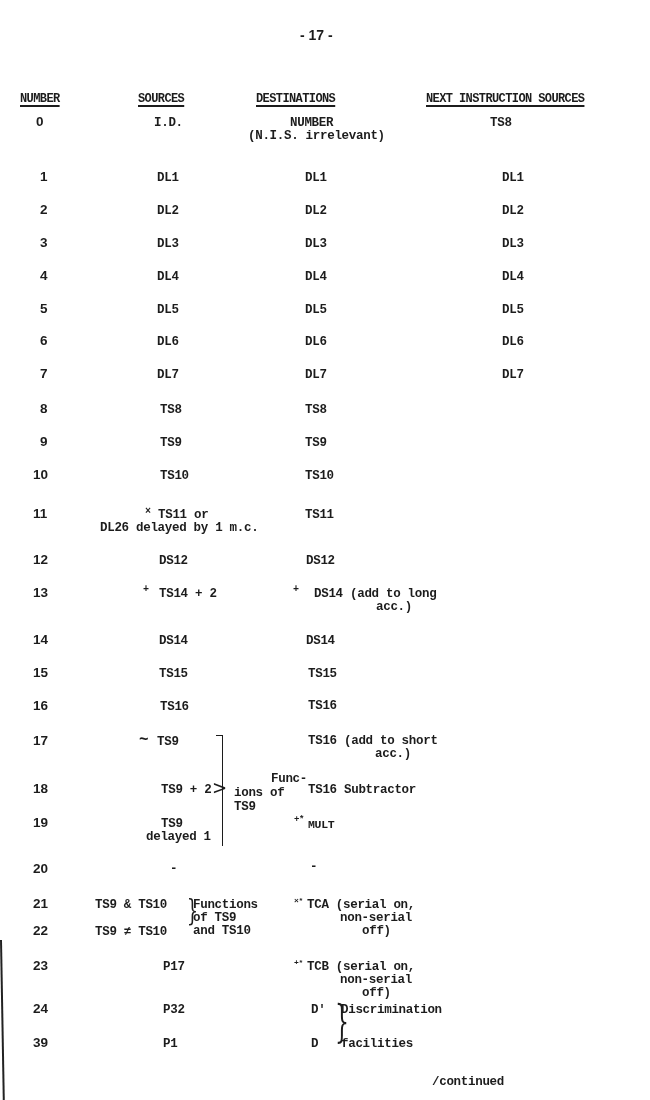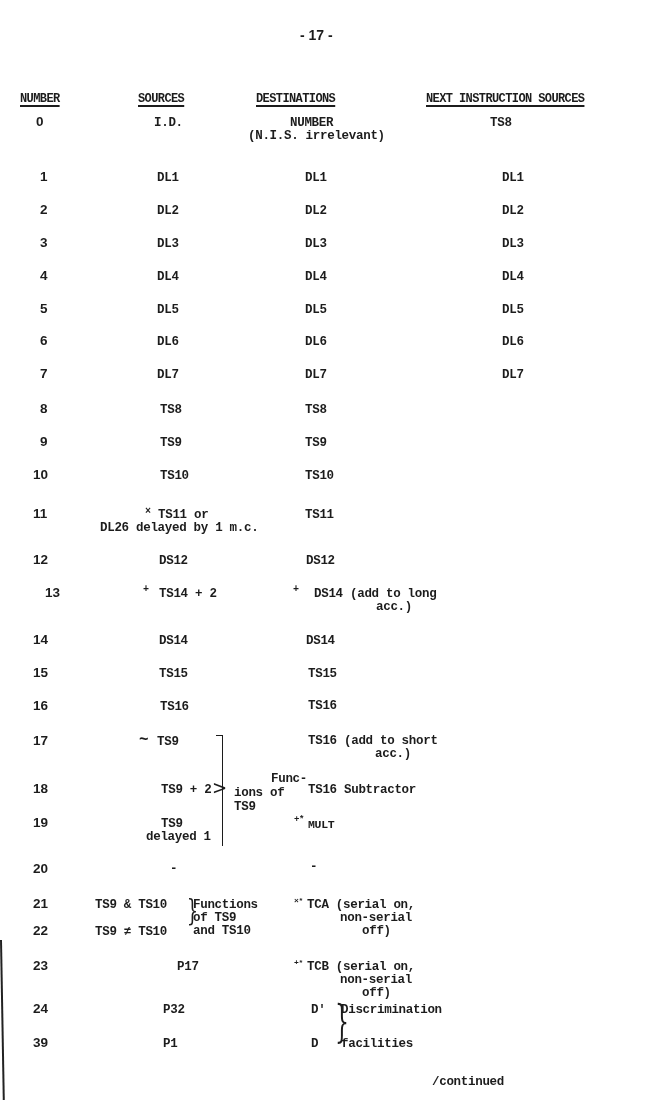--- a/index.html
+++ b/index.html
@@ -146,21 +146,21 @@
   <div class="abs num" style="left:33px; top:507px;">11</div>
   <div class="abs small" style="left:145px; top:505px; font-size:10px;">×</div>
   <div class="abs" style="left:158px; top:508px;">TS11 or</div>
   <div class="abs" style="left:100px; top:521px;">DL26 delayed by 1 m.c.</div>
   <div class="abs" style="left:305px; top:508px;">TS11</div>
 
   <div class="abs num" style="left:33px; top:553px;">12</div>
   <div class="abs" style="left:159px; top:554px;">DS12</div>
   <div class="abs" style="left:306px; top:554px;">DS12</div>
 
-  <div class="abs num" style="left:33px; top:586px;margin-left:12px;">13</div>
+  <div class="abs num" style="left:33px; top:586px;">13</div>
   <div class="abs small" style="left:143px; top:583px; font-size:10px;">+</div>
   <div class="abs" style="left:159px; top:587px;">TS14 + 2</div>
   <div class="abs small" style="left:293px; top:583px; font-size:10px;">+</div>
   <div class="abs" style="left:306px; top:587px;margin-left:8px;">DS14 (add to long</div>
   <div class="abs" style="left:376px; top:600px;">acc.)</div>
 
   <div class="abs num" style="left:33px; top:633px;">14</div>
   <div class="abs" style="left:159px; top:634px;">DS14</div>
   <div class="abs" style="left:306px; top:634px;">DS14</div>
 
@@ -207,21 +207,21 @@
 
   <div class="abs num" style="left:33px; top:924px;">22</div>
   <div class="abs" style="left:95px; top:925px;">TS9 ≠ TS10</div>
 
   <div class="curly" style="left:183px; top:895px; font-size:30px; transform:scaleX(0.6);">}</div>
   <div class="abs" style="left:193px; top:898px;">Functions</div>
   <div class="abs" style="left:193px; top:911px;">of TS9</div>
   <div class="abs" style="left:193px; top:924px;">and TS10</div>
 
   <div class="abs num" style="left:33px; top:959px;">23</div>
-  <div class="abs" style="left:163px; top:960px;margin-left:14px;">P17</div>
+  <div class="abs" style="left:163px; top:960px;">P17</div>
   <div class="abs small" style="left:294px; top:956px; font-size:8px;">+*</div>
   <div class="abs" style="left:307px; top:960px;">TCB (serial on,</div>
   <div class="abs" style="left:340px; top:973px;">non-serial</div>
   <div class="abs" style="left:362px; top:986px;">off)</div>
 
   <div class="abs num" style="left:33px; top:1002px;">24</div>
   <div class="abs" style="left:163px; top:1003px;">P32</div>
   <div class="abs" style="left:311px; top:1003px;">D'</div>
 
   <div class="abs num" style="left:33px; top:1036px;">39</div>

